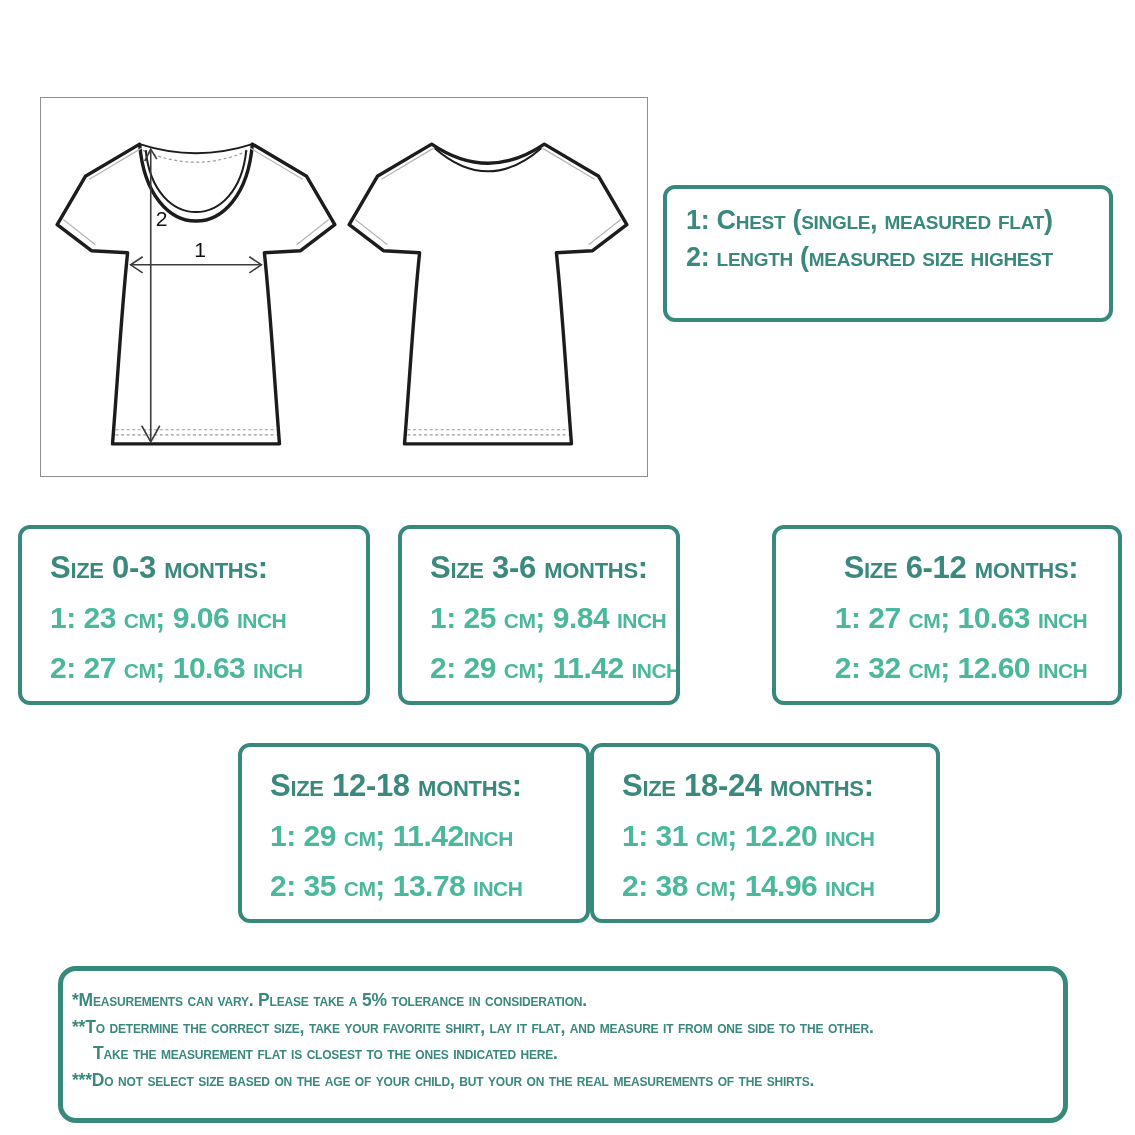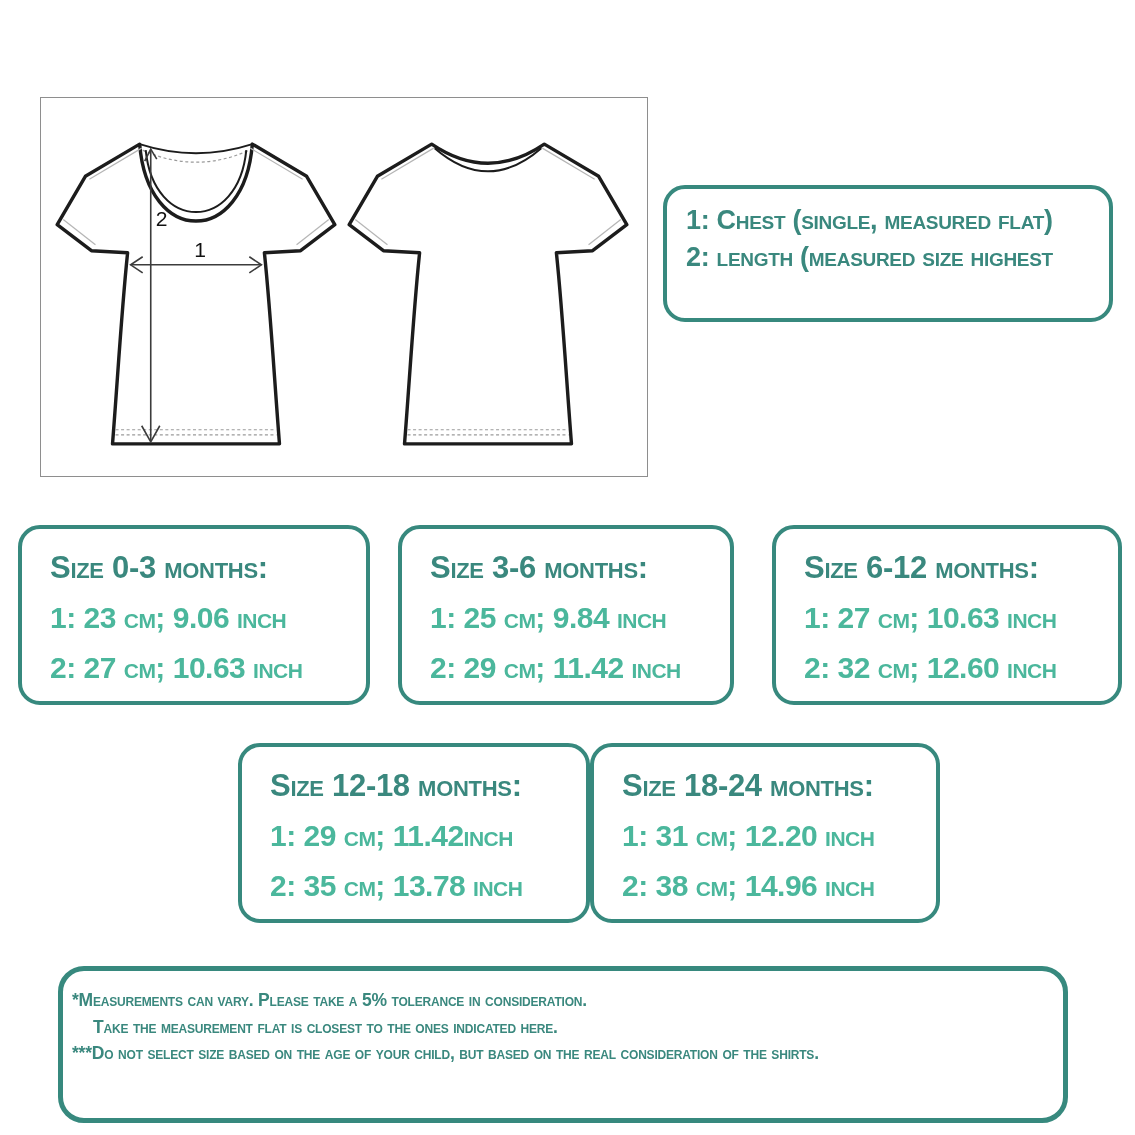--- a/index.html
+++ b/index.html
@@ -17,45 +17,45 @@
   
   .diagram-panel{
     position:absolute;left:40px;top:97px;width:608px;height:380px;
     border:1px solid #8e8e8e;background:#fff;
   }
   .shirt-svg{position:absolute;top:26px;width:290px;height:346px;}
   .shirt-svg.front{left:10px;}
   .shirt-svg.back{left:302px;}
   
   .round-box{
-    position:absolute;background:#fff;border:4px solid var(--teal-border);border-radius:22px;
+    position:absolute;background:#fff;border:4px solid var(--teal-border);border-radius:12px;
   }
   .legend-box{left:663px;top:185px;width:450px;height:137px;padding:13px 0 0 19px;}
   .legend-line{
     font-size:27px;line-height:37px;letter-spacing:-0.3px;white-space:nowrap;
     font-variant:small-caps;font-weight:bold;color:var(--teal-dark);
   }
   .legend-line.indent{padding-left:34px;}
   .size-box{width:352px;height:180px;padding:14px 0 0 28px;overflow:hidden;}
   .size-title{
     font-size:31px;line-height:50px;letter-spacing:-0.3px;white-space:nowrap;
     font-variant:small-caps;font-weight:bold;color:var(--teal-dark);
   }
   .size-line{
     font-size:30px;line-height:50px;letter-spacing:-0.5px;white-space:nowrap;
     font-variant:small-caps;font-weight:bold;color:var(--teal-light);
   }
   #size-0-3 {left:18px; top:525px;}
-  #size-3-6 {left:398px;top:525px;width:336px;}
-  #size-6-12{left:772px;top:525px;width:350px;}
+  #size-3-6 {left:398px;top:525px;width:282px;}
+  #size-6-12{left:772px;top:525px;width:350px;text-align:center;}
   #size-12-18{left:238px;top:743px;}
   #size-18-24{left:590px;top:743px;width:350px;}
   .footnote-box{
     left:58px;top:966px;width:1010px;height:157px;
-    border-width:5px;border-radius:26px;padding:16px 0 0 9px;overflow:hidden;
+    border-width:5px;border-radius:18px;padding:16px 0 0 9px;overflow:hidden;
   }
   .footnote-line{
     font-size:17.5px;line-height:26.5px;letter-spacing:-0.2px;white-space:nowrap;
     font-variant:small-caps;font-weight:bold;color:var(--teal-dark);
   }
   .footnote-line.indent{padding-left:21px;}
   
   .outline{fill:#ffffff;stroke:var(--ink);stroke-width:3.4;stroke-linejoin:round;}
   .inner{fill:none;stroke:var(--ink);stroke-width:2;}
   .seam{fill:none;stroke:#b5b5b5;stroke-width:1.2;}
@@ -146,17 +146,18 @@
     <div class="size-line">2: 35 cm; 13.78 inch</div>
   </div>
   <div class="round-box size-box" id="size-18-24">
     <div class="size-title">Size 18-24 months:</div>
     <div class="size-line">1: 31 cm; 12.20 inch</div>
     <div class="size-line">2: 38 cm; 14.96 inch</div>
   </div>
 
   <div class="round-box footnote-box">
     <div class="footnote-line">*Measurements can vary. Please take a 5% tolerance in consideration.</div>
+    <div class="footnote-line">**To determine the correct size, take your favorite shirt, lay it flat, and measure it from one side to the other.</div>
     <div class="footnote-line indent">Take the measurement flat is closest to the ones indicated here.</div>
-    <div class="footnote-line">***Do not select size based on the age of your child, but based on the real consideration of the shirts.</div>
+    <div class="footnote-line">***Do not select size based on the age of your child, but your on the real measurements of the shirts.</div>
   </div>
 
 </div>
 
 </body></html>

